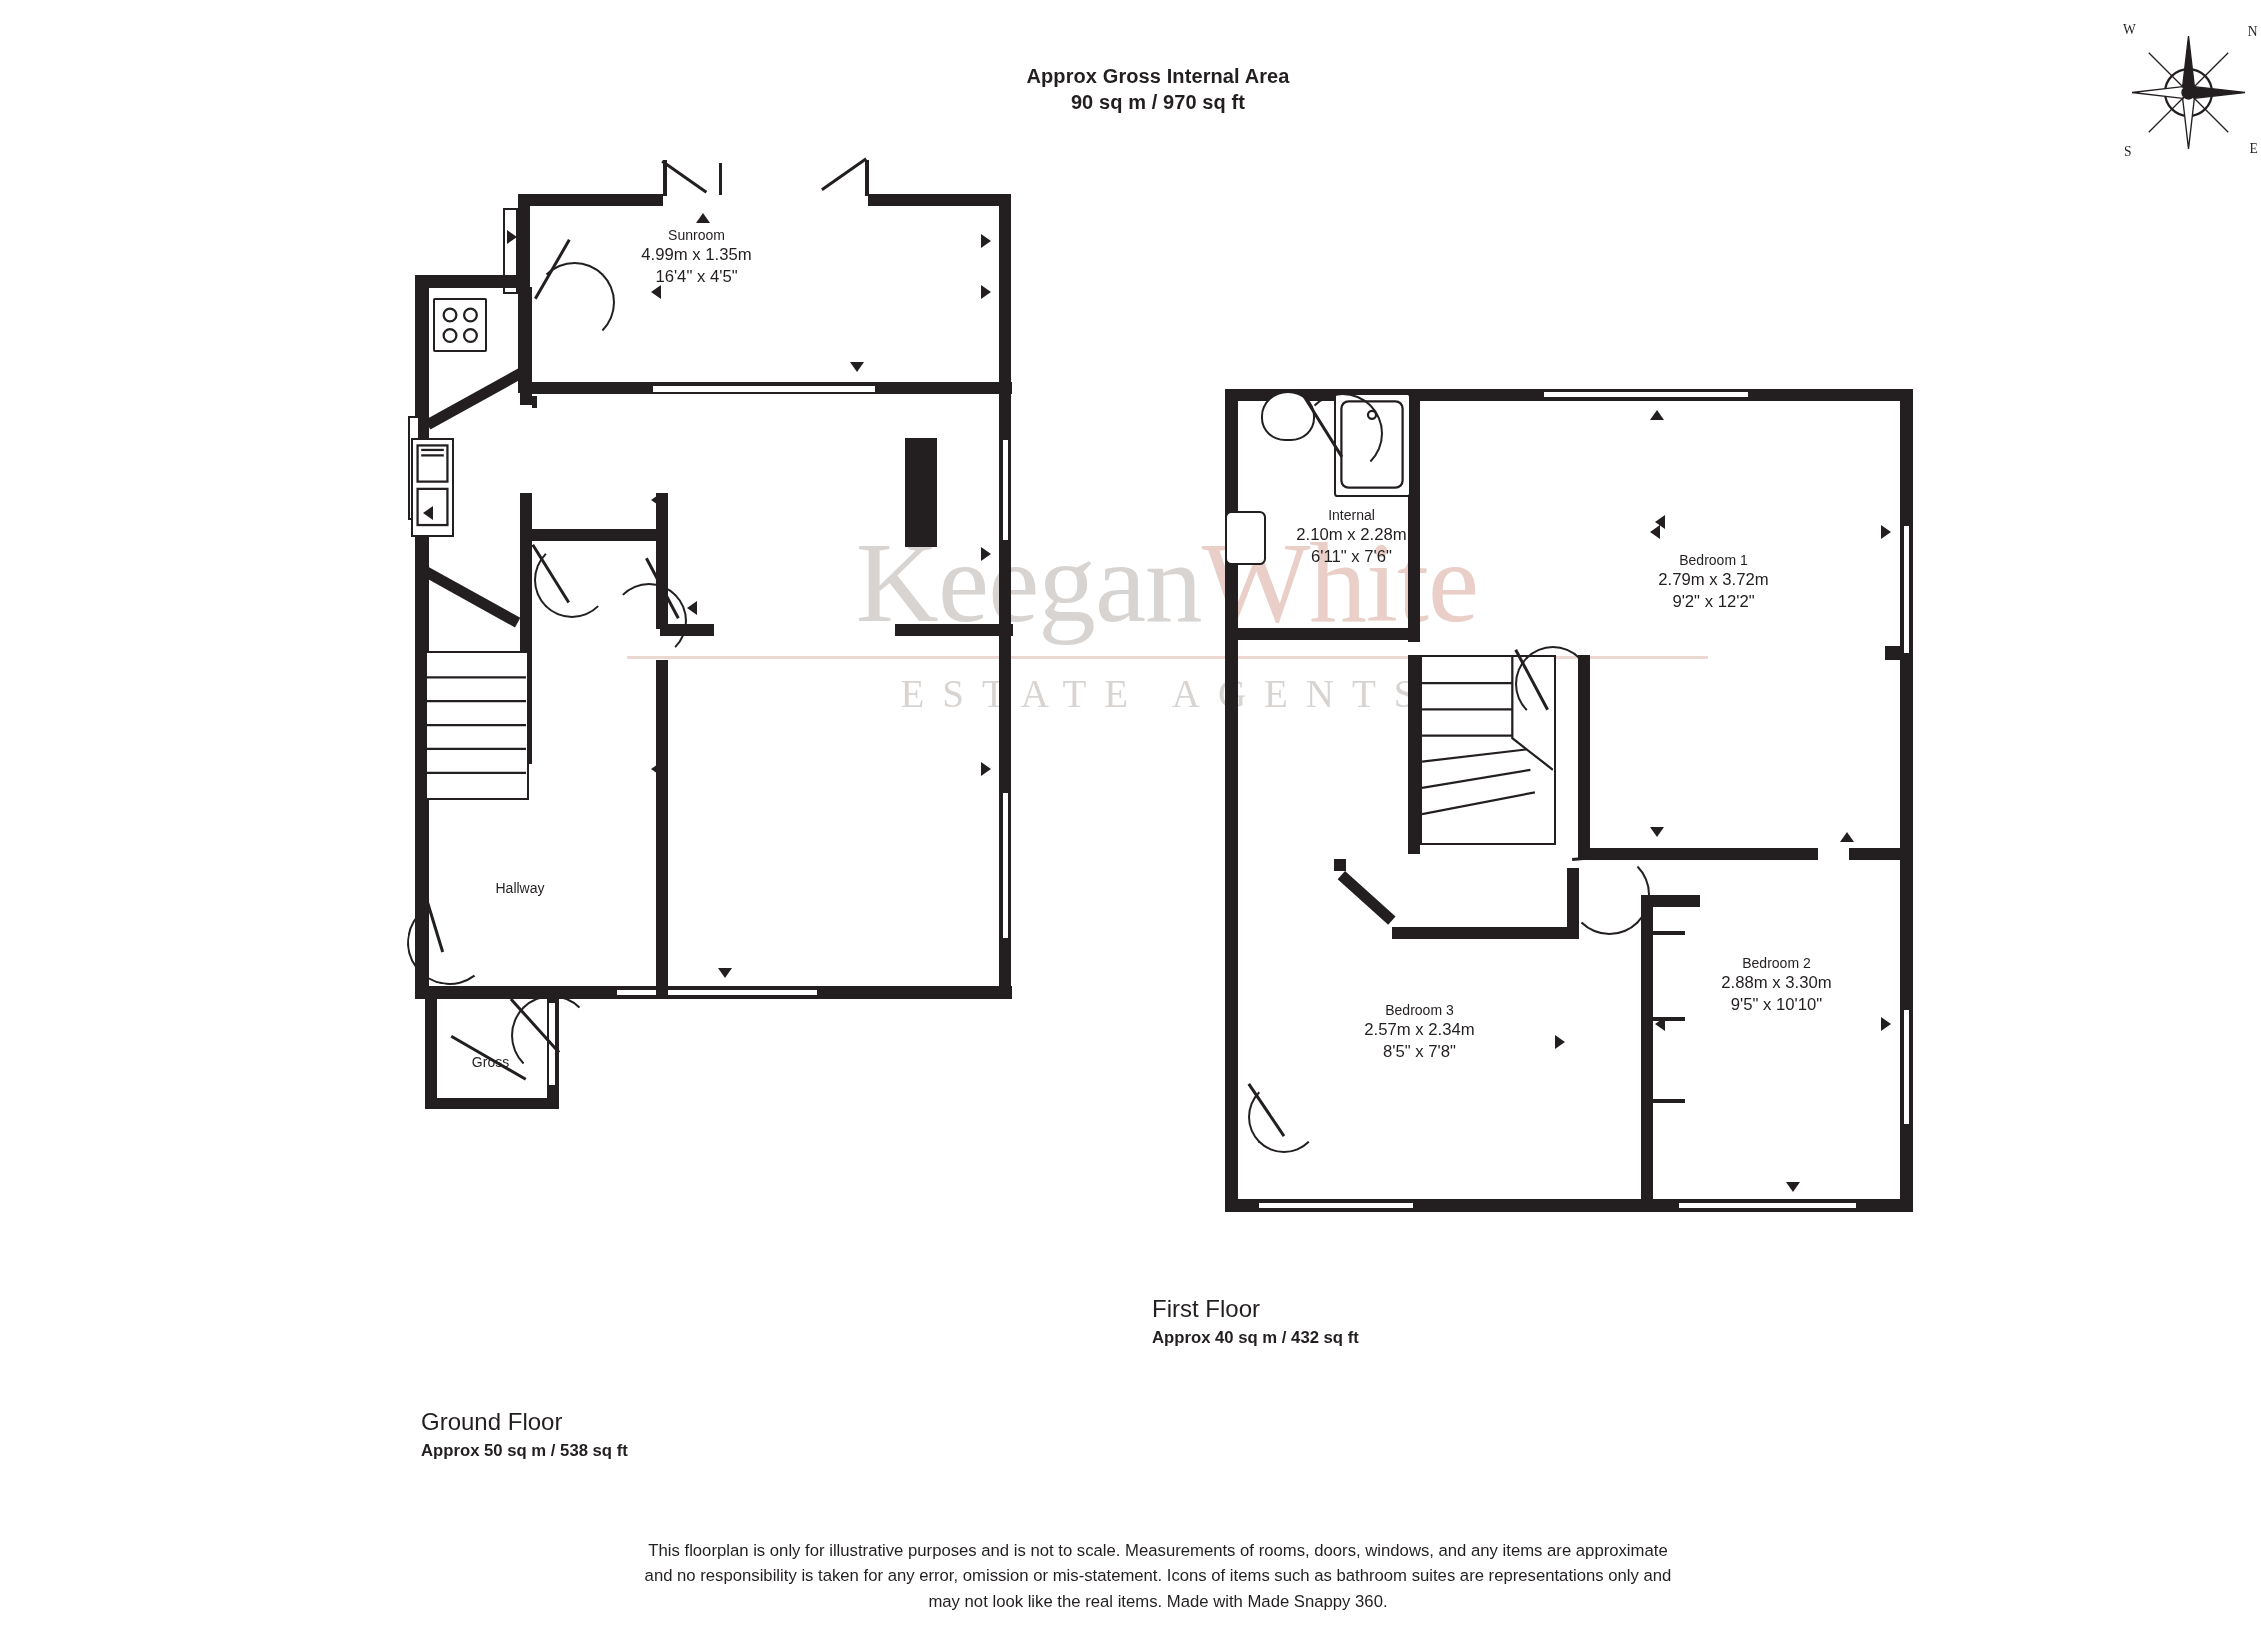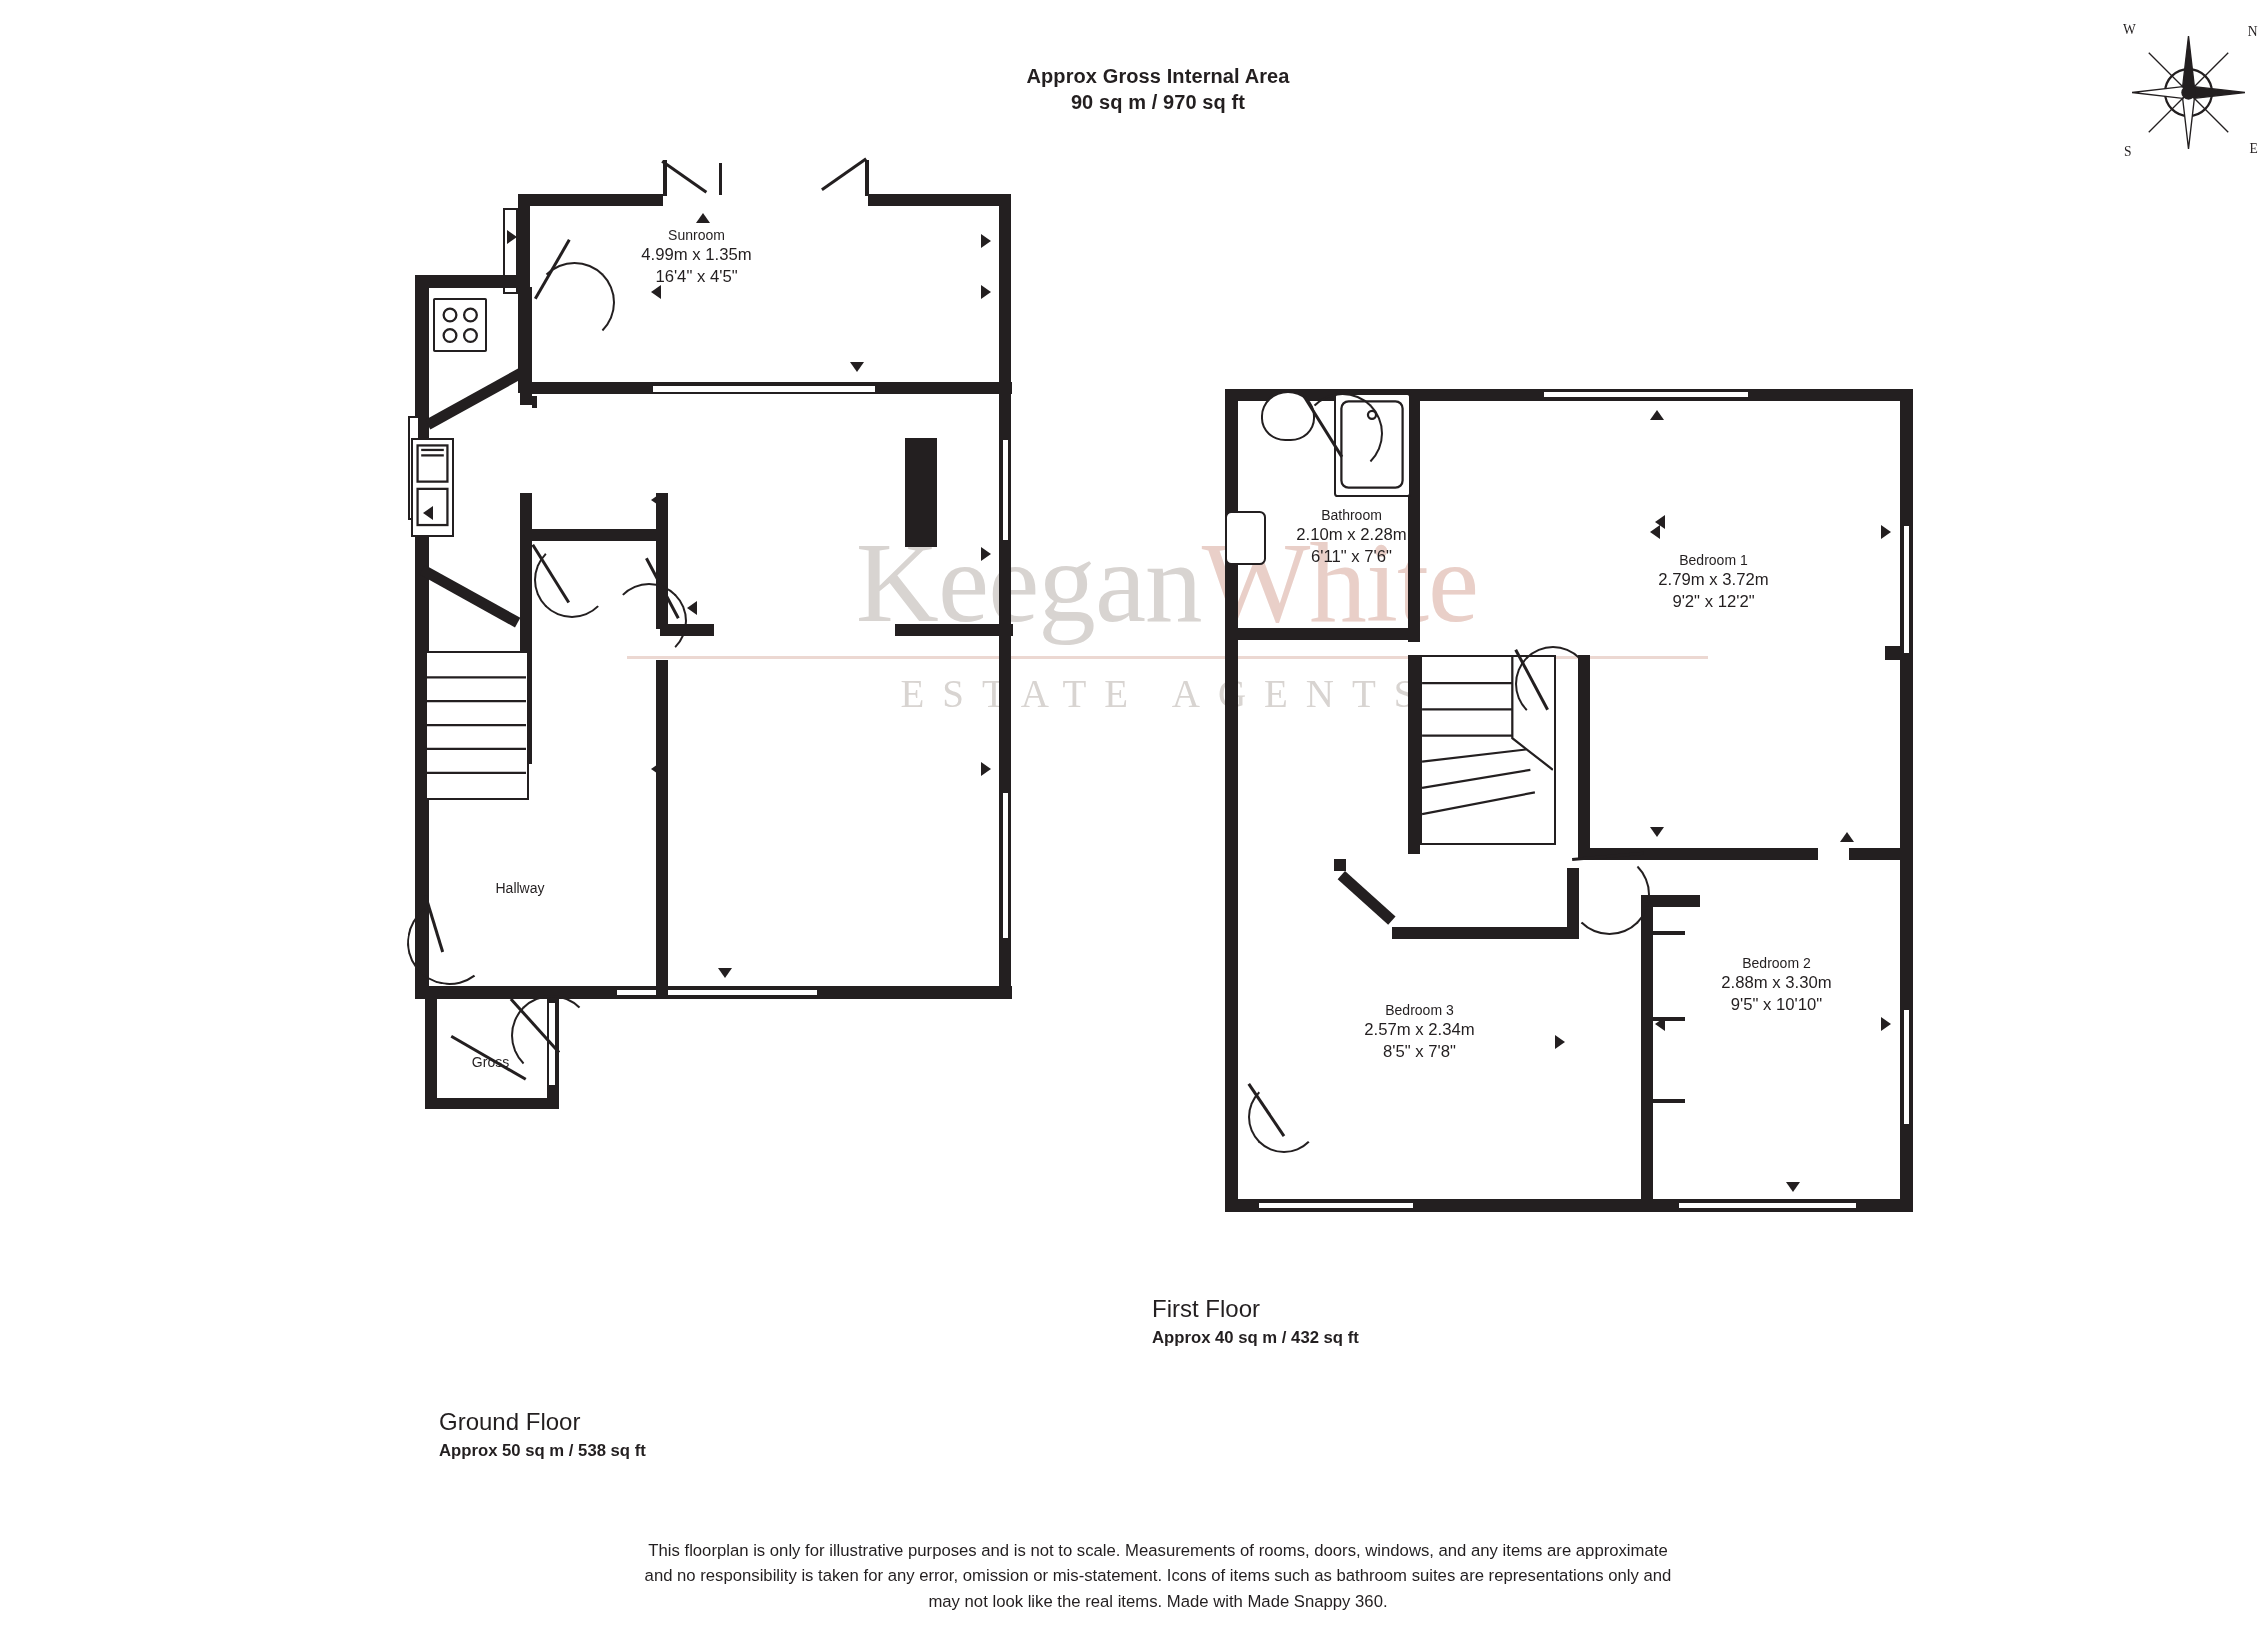--- a/index.html
+++ b/index.html
@@ -228,21 +228,21 @@
 
     <div class="room-label" style="left:45px;top:730px;width:154px;">
       <div class="nm">Hallway</div>
     </div>
 
     <div class="room-label" style="left:18px;top:904px;width:149px;">
       <div class="nm">Gross</div>
     </div>
   </div>
 
-  <div class="floor-label" style="left:439px;top:1406px;">
+  <div class="floor-label" style="left:421px;top:1406px;">
     <div class="t" style="font-size:24px;">Ground Floor</div>
     <div class="s">Approx 50 sq m / 538 sq ft</div>
   </div>
 
   <div class="abs" style="left:1198px;top:375px;width:814px;height:895px;">
 
     <div class="wall" style="left:27px;top:13.6px;width:12.7px;height:823px;"></div>
     <div class="wall" style="left:27px;top:13.6px;width:687px;height:12.7px;"></div>
     <div class="wall" style="left:702px;top:13.6px;width:12.7px;height:823px;"></div>
     <div class="wall" style="left:27px;top:824px;width:687px;height:12.7px;"></div>
@@ -318,21 +318,21 @@
     <div class="arr r" style="left:683px;top:150px;"></div>
     <div class="arr d" style="left:452px;top:452px;"></div>
     <div class="arr u" style="left:642px;top:457px;"></div>
     <div class="arr r" style="left:683px;top:642px;"></div>
     <div class="arr l" style="left:457px;top:642px;"></div>
     <div class="arr d" style="left:588px;top:807px;"></div>
     <div class="arr r" style="left:357px;top:660px;"></div>
     <div class="arr l" style="left:457px;top:140px;"></div>
 
     <div class="room-label" style="left:36px;top:131px;width:235px;">
-      <div class="nm">Bathroom</div>
+      <div class="nm">Internal</div>
       <div class="dm">2.10m x 2.28m</div>
       <div class="dm">6'11" x 7'6"</div>
     </div>
 
     <div class="room-label" style="left:398px;top:176px;width:235px;">
       <div class="nm">Bedroom 1</div>
       <div class="dm">2.79m x 3.72m</div>
       <div class="dm">9'2" x 12'2"</div>
     </div>
 

